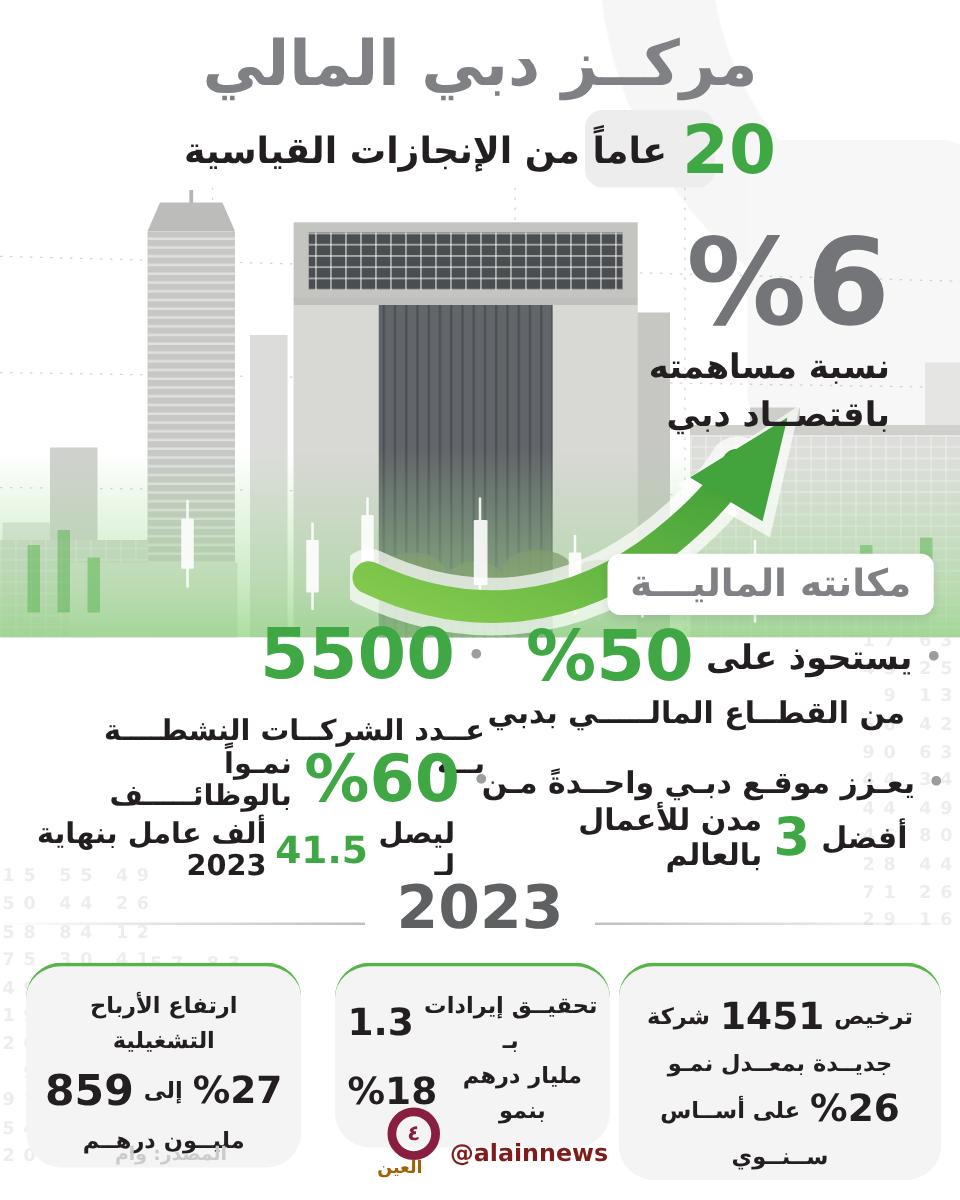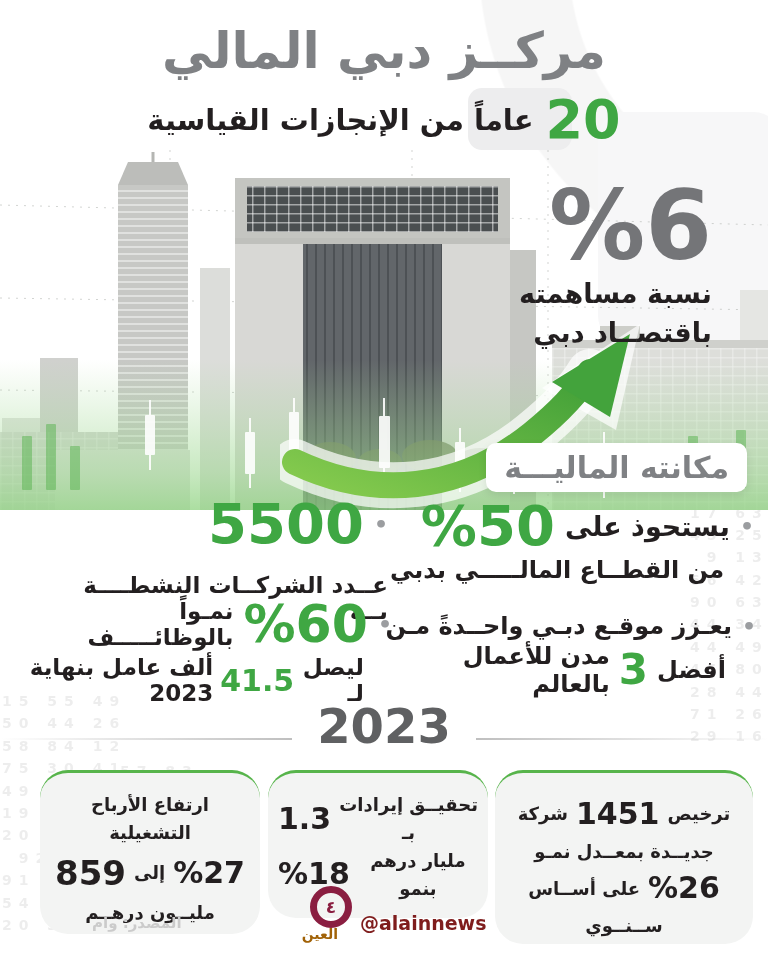--- a/index.html
+++ b/index.html
@@ -49,21 +49,21 @@
   .divider-year{left:0;top:698px;width:768px;text-align:center;font-size:48px;color:#5f6062;z-index:6;}
   .divline{top:738px;height:2px;z-index:5;}
   .divline.l{left:0;width:292px;background:linear-gradient(to left,#bfbfbf,rgba(191,191,191,0));}
   .divline.r{right:0;width:292px;background:linear-gradient(to right,#bfbfbf,rgba(191,191,191,0));}
   
   .card{background:#f3f4f3;border-top:3px solid #57b44b;border-radius:28px;text-align:center;
         padding:18px 10px 10px;box-sizing:border-box;z-index:6;line-height:1.55;}
   .card .t{font-size:18px;}
   .card .numrow{display:flex;justify-content:center;align-items:center;gap:8px;}
   .card .bignum{font-size:30px;}
-  .card-profit{left:40px;top:770px;width:220px;height:164px;text-align:center;}
+  .card-profit{left:21px;top:770px;width:220px;height:164px;text-align:center;}
   .card-profit .n859{font-size:34px;}
   .card-revenue{left:268px;top:770px;width:220px;height:148px;}
   .card-licenses{right:15px;top:770px;width:258px;height:174px;}
   
   .source{left:92px;top:914px;font-size:15px;color:#cbcbcb;z-index:6;}
   .brandrow{left:300px;top:886px;display:flex;flex-direction:row-reverse;align-items:flex-end;gap:8px;z-index:6;}
   .logo{position:relative;width:52px;height:56px;}
   .logo .ring{position:absolute;right:0;top:0;width:28px;height:28px;border:7px solid #8a1e41;border-radius:50%;
               display:flex;align-items:center;justify-content:center;font-size:17px;color:#8a1e41;}
   .logo .brand{position:absolute;right:14px;bottom:0;font-size:14px;color:#a16207;}

